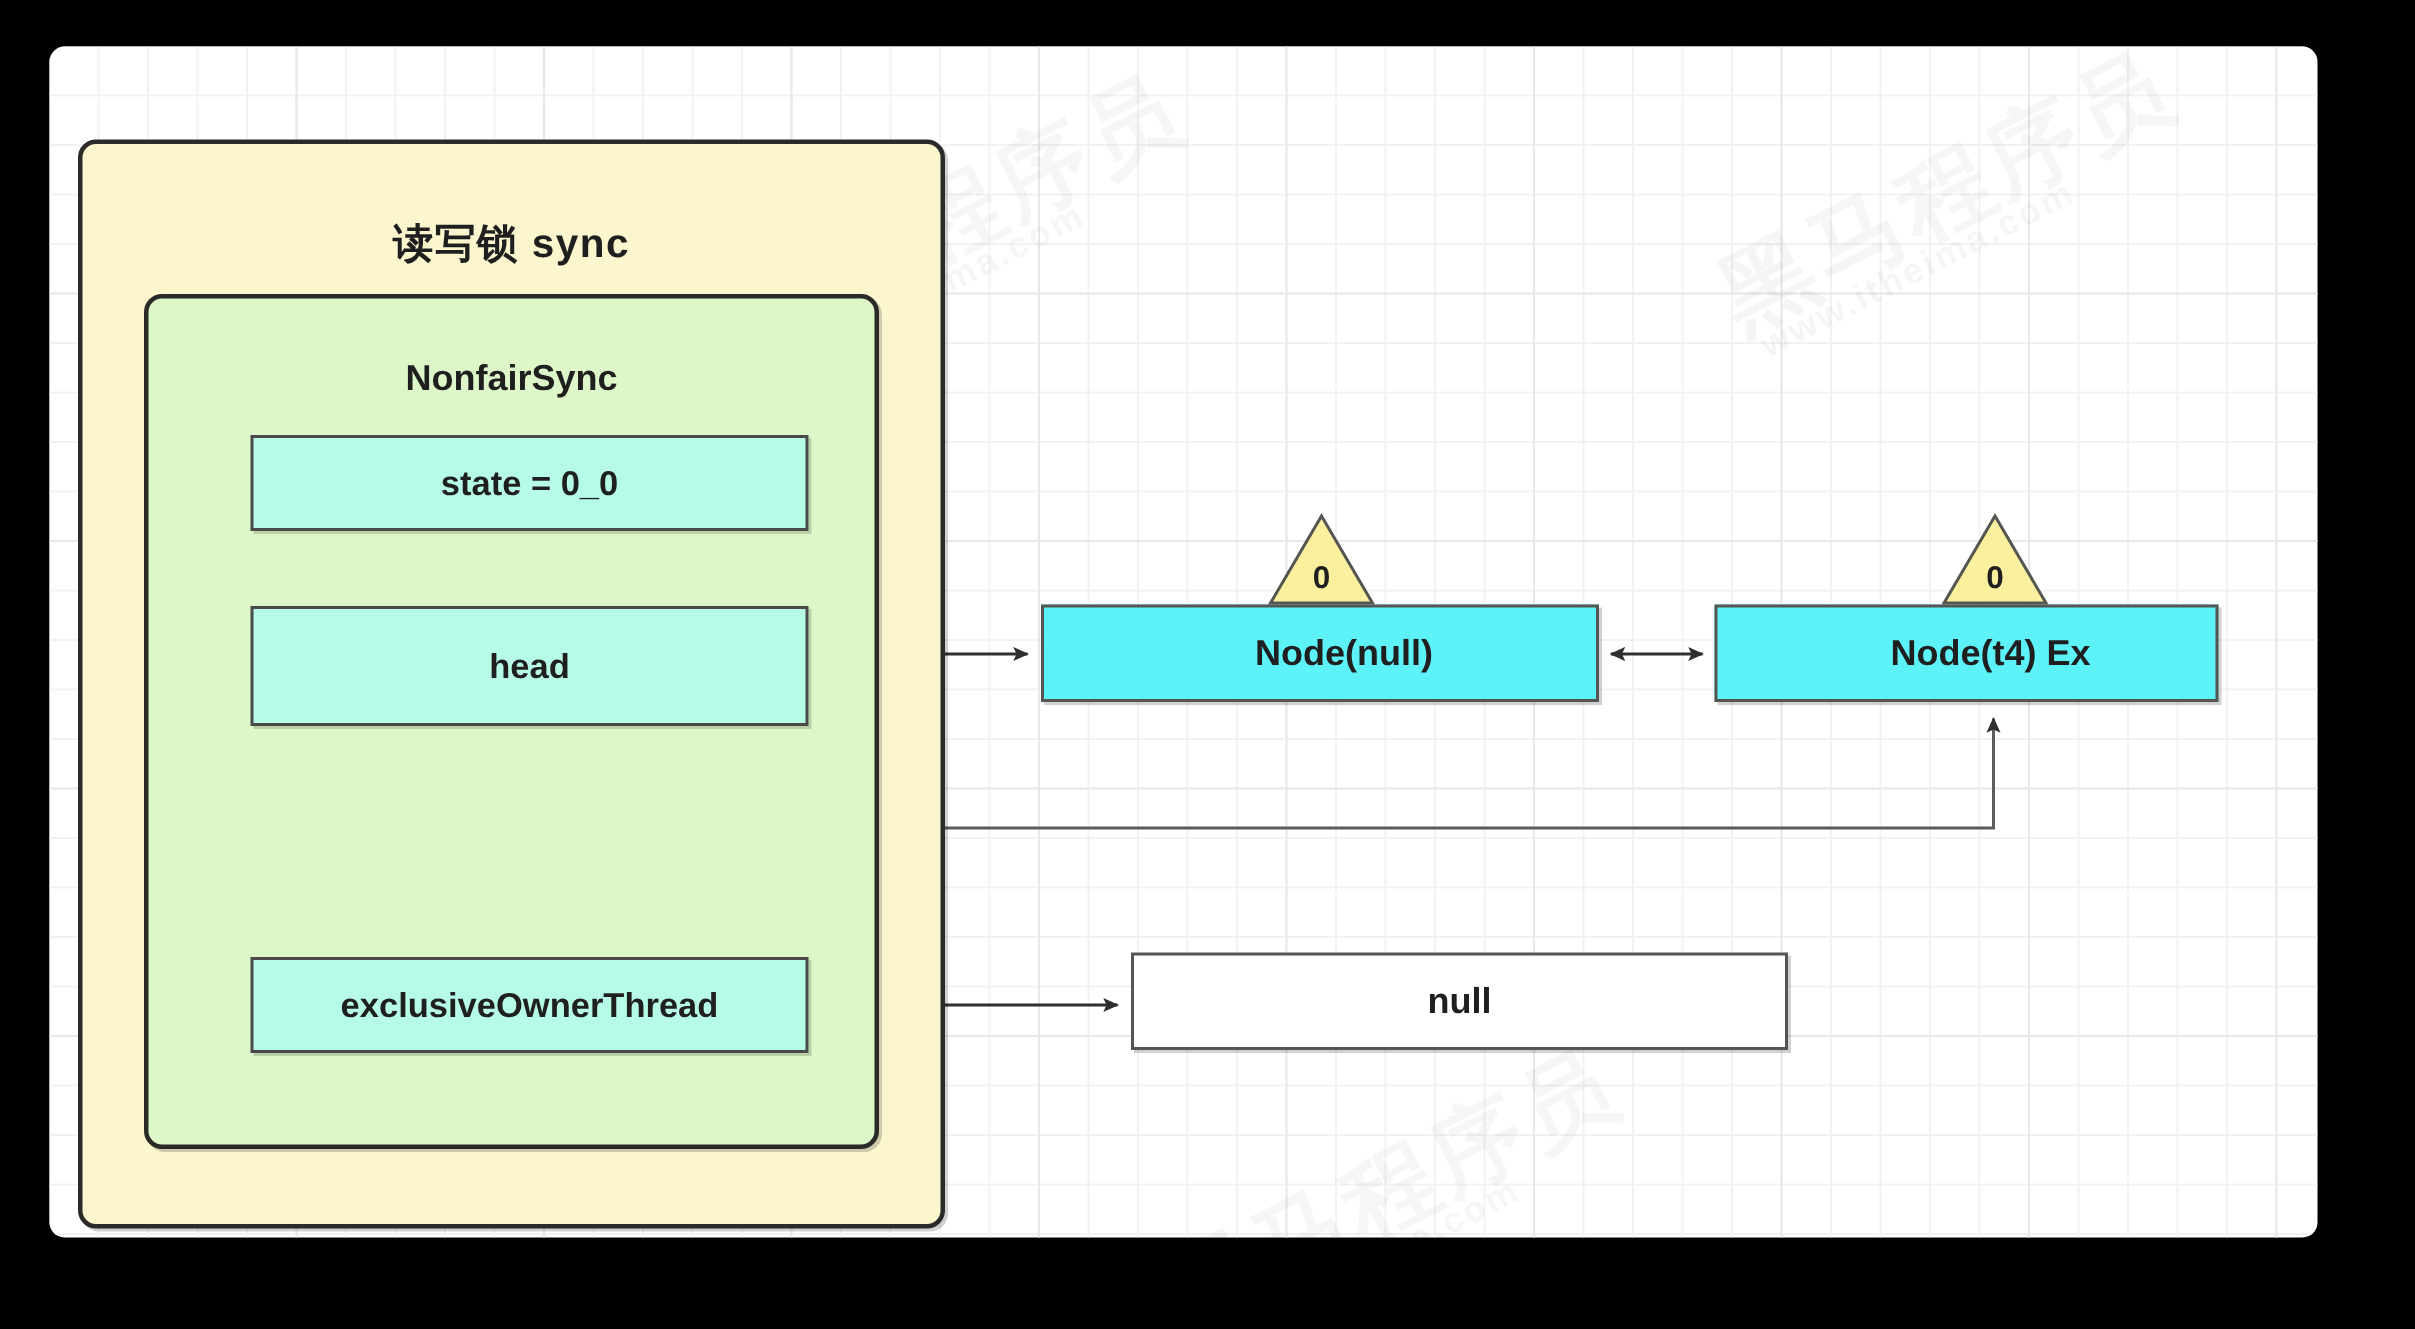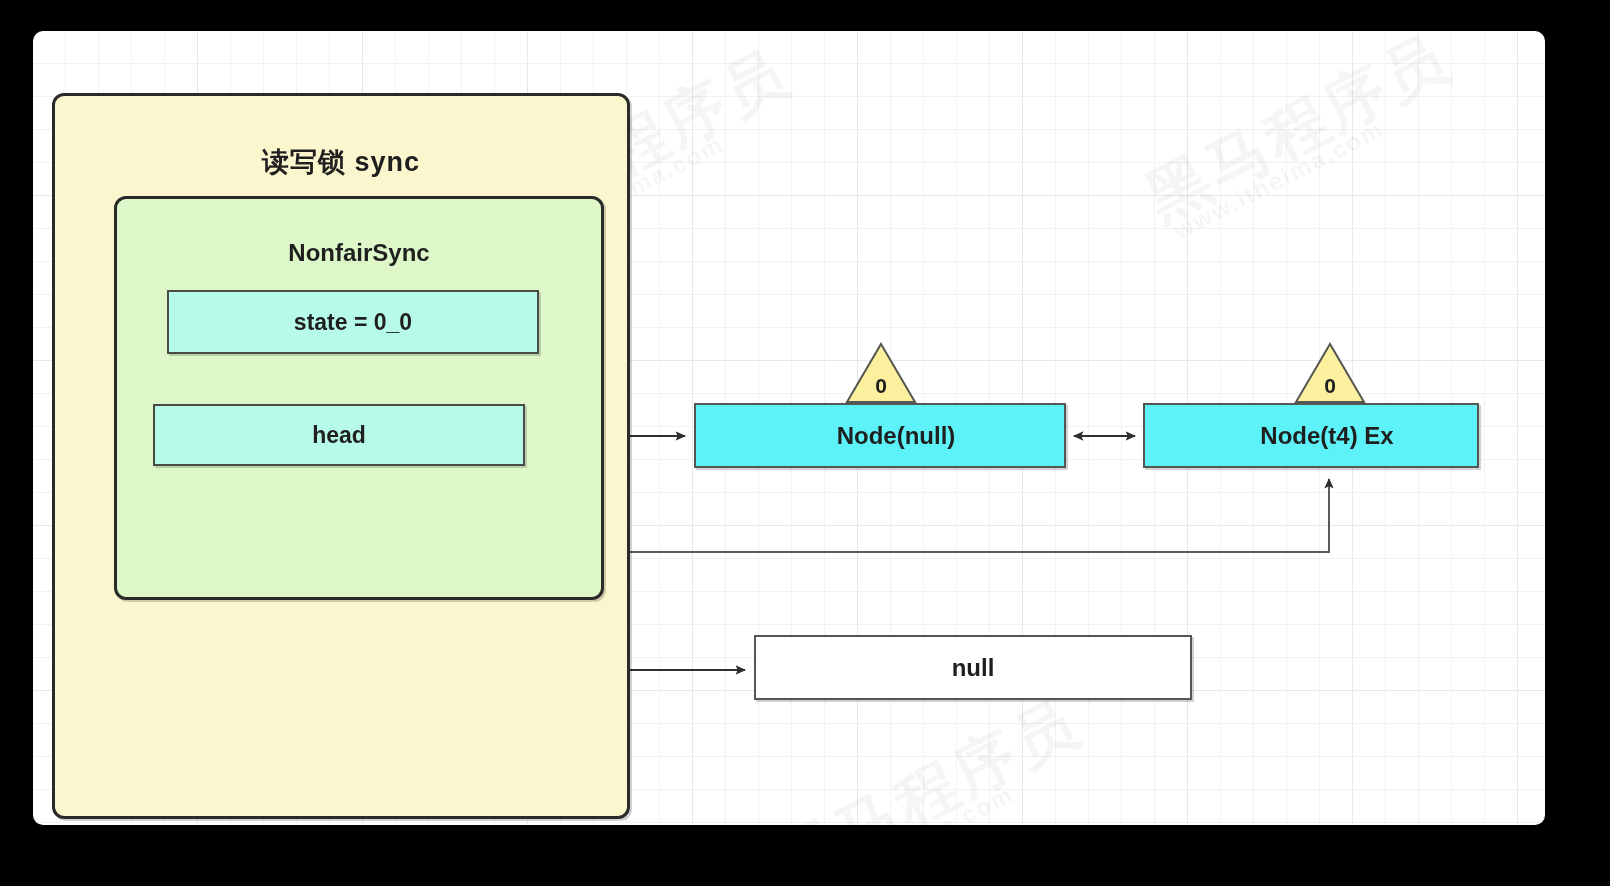--- a/index.html
+++ b/index.html
@@ -98,24 +98,24 @@
     top: 48px;
     text-align: center;
     font-size: 27px;
     font-weight: bold;
     color: #1f1f1f;
     letter-spacing: 1px;
   }
 
   
   #nonfair-container {
-    left: 81px;
+    left: 63px;
     top: 129px;
     width: 490px;
-    height: 404px;
+    height: 570px;
     background: #ddf7c9;
     border: 3px solid #2a2a28;
     border-radius: 12px;
     display: block;
     box-shadow: 2px 2px 0 rgba(0,0,0,0.18);
   }
   #nonfair-title {
     position: absolute;
     left: 0; right: 0;
     top: 40px;
@@ -126,21 +126,21 @@
   }
 
   
   .field-box {
     background: #b6fbe8;
     border: 2px solid #4a4a48;
     font-size: 23px;
     box-shadow: 2px 2px 0 rgba(0,0,0,0.16);
   }
   #field-state { left: 134px; top: 223px;  width: 372px; height: 64px; }
-  #field-head  { left: 120px; top: 337px;  width: 372px; height: 62px; }
+  #field-head  { left: 134px; top: 337px;  width: 372px; height: 80px; }
   #field-tail  { left: 134px; top: 453px;  width: 372px; height: 64px; }
   #field-owner { left: 134px; top: 571px;  width: 372px; height: 64px; }
 
   
   .node-box {
     background: #5cf2f7;
     border: 2px solid #555552;
     font-size: 24px;
     box-shadow: 2px 2px 0 rgba(0,0,0,0.18);
     padding-left: 32px;
@@ -231,20 +231,21 @@
 
       <div class="shape" id="nonfair-container">
         <div id="nonfair-title">NonfairSync</div>
       </div>
 
       <div class="shape field-box" id="field-state">state = 0_0</div>
 
       <div class="shape field-box" id="field-head">head</div>
 
 
+      <div class="shape field-box" id="field-owner">exclusiveOwnerThread</div>
 
       <div class="shape node-box" id="node-null">Node(null)</div>
 
       <div class="shape node-box" id="node-t4">Node(t4) Ex</div>
 
       <div class="ws-triangle" id="ws-node-null">
         <svg width="72" height="62" viewBox="0 0 72 62" xmlns="http://www.w3.org/2000/svg">
           <polygon points="36,2 70,60 2,60" fill="#faf09e" stroke="#555552" stroke-width="2"></polygon>
         </svg>
         <div class="ws-label">0</div>

